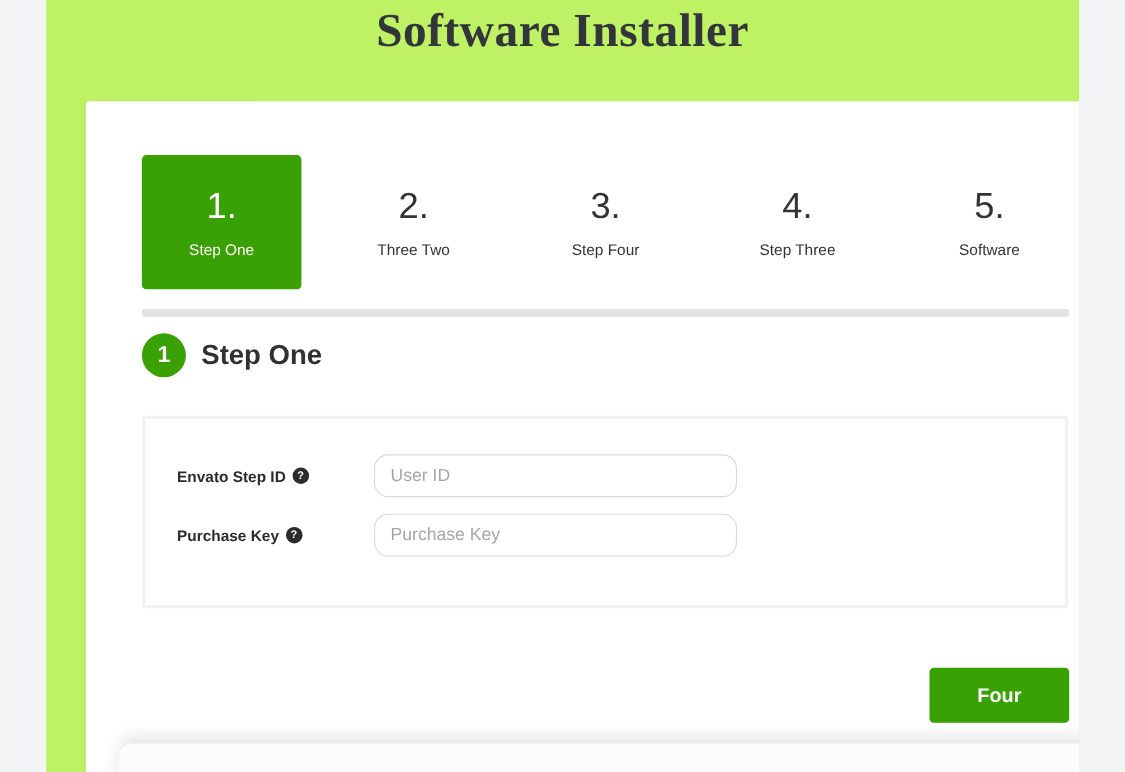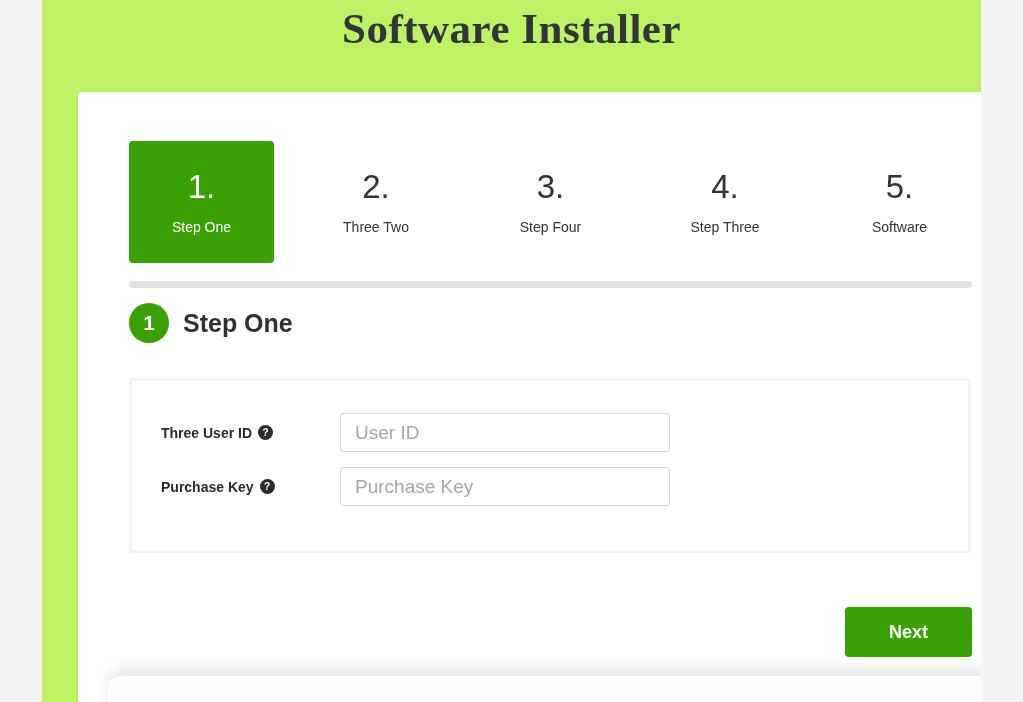--- a/index.html
+++ b/index.html
@@ -135,24 +135,24 @@
     color: #fff;
     font-size: 10px;
     font-weight: 700;
     cursor: pointer;
     flex: 0 0 auto;
   }
   .text-input {
     width: 330px;
     height: 39px;
     border: 1px solid #d9d9d9;
-    border-radius: 3px;
+    border-radius: 13px;
     padding: 0 14px;
     font-family: "Liberation Sans", sans-serif;
-    font-size: 19px;
+    font-size: 16px;
     color: #333;
     background: #fff;
     outline: none;
   }
   .text-input::placeholder { color: #a6a6a6; opacity: 1; }
   
   .actions {
     margin-top: 54px;
     display: flex;
     justify-content: flex-end;
@@ -218,37 +218,37 @@
 
     <div class="section-head">
       <div class="badge-circle">1</div>
       <div class="section-heading">Step One</div>
     </div>
 
     <div class="form-panel">
 
       <div class="form-row">
         <div class="form-label">
-          <span>Three User ID</span>
+          <span>Envato Step ID</span>
           <span class="help-icon">?</span>
         </div>
         <input class="text-input" type="text" placeholder="User ID" style="">
       </div>
 
       <div class="form-row">
         <div class="form-label">
           <span>Purchase Key</span>
           <span class="help-icon">?</span>
         </div>
         <input class="text-input" type="text" placeholder="Purchase Key" style="">
       </div>
 
     </div>
 
     <div class="actions">
-      <button class="next-button">Next</button>
+      <button class="next-button">Four</button>
     </div>
 
     <div class="footer-peek"></div>
 
   </div>
 
 </div>
 
 </body></html>

